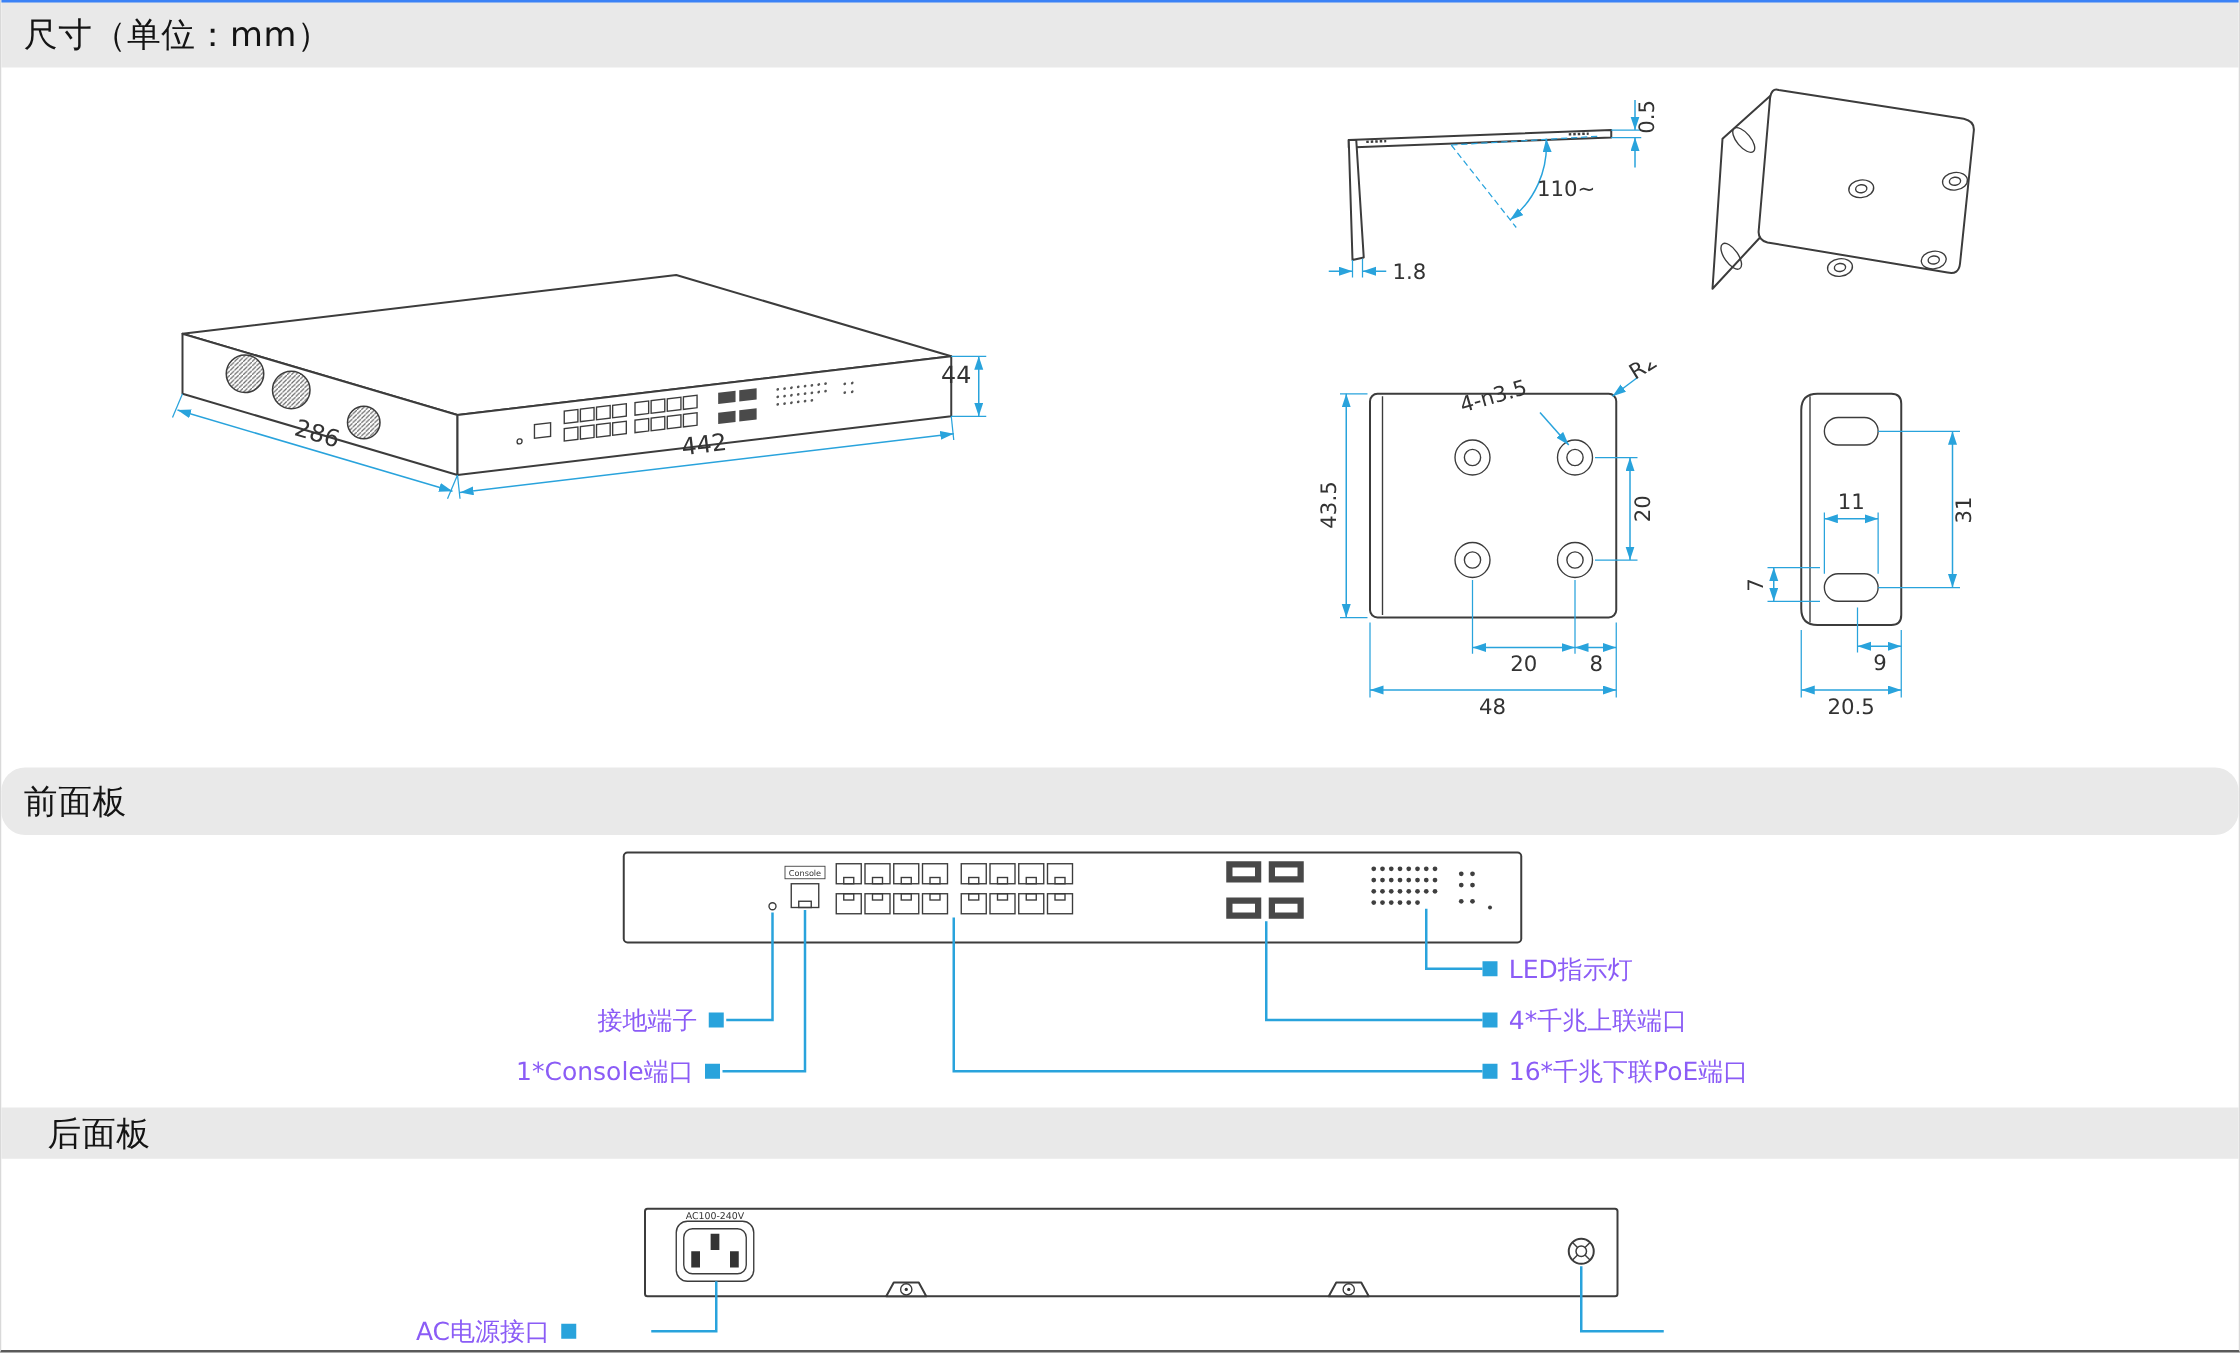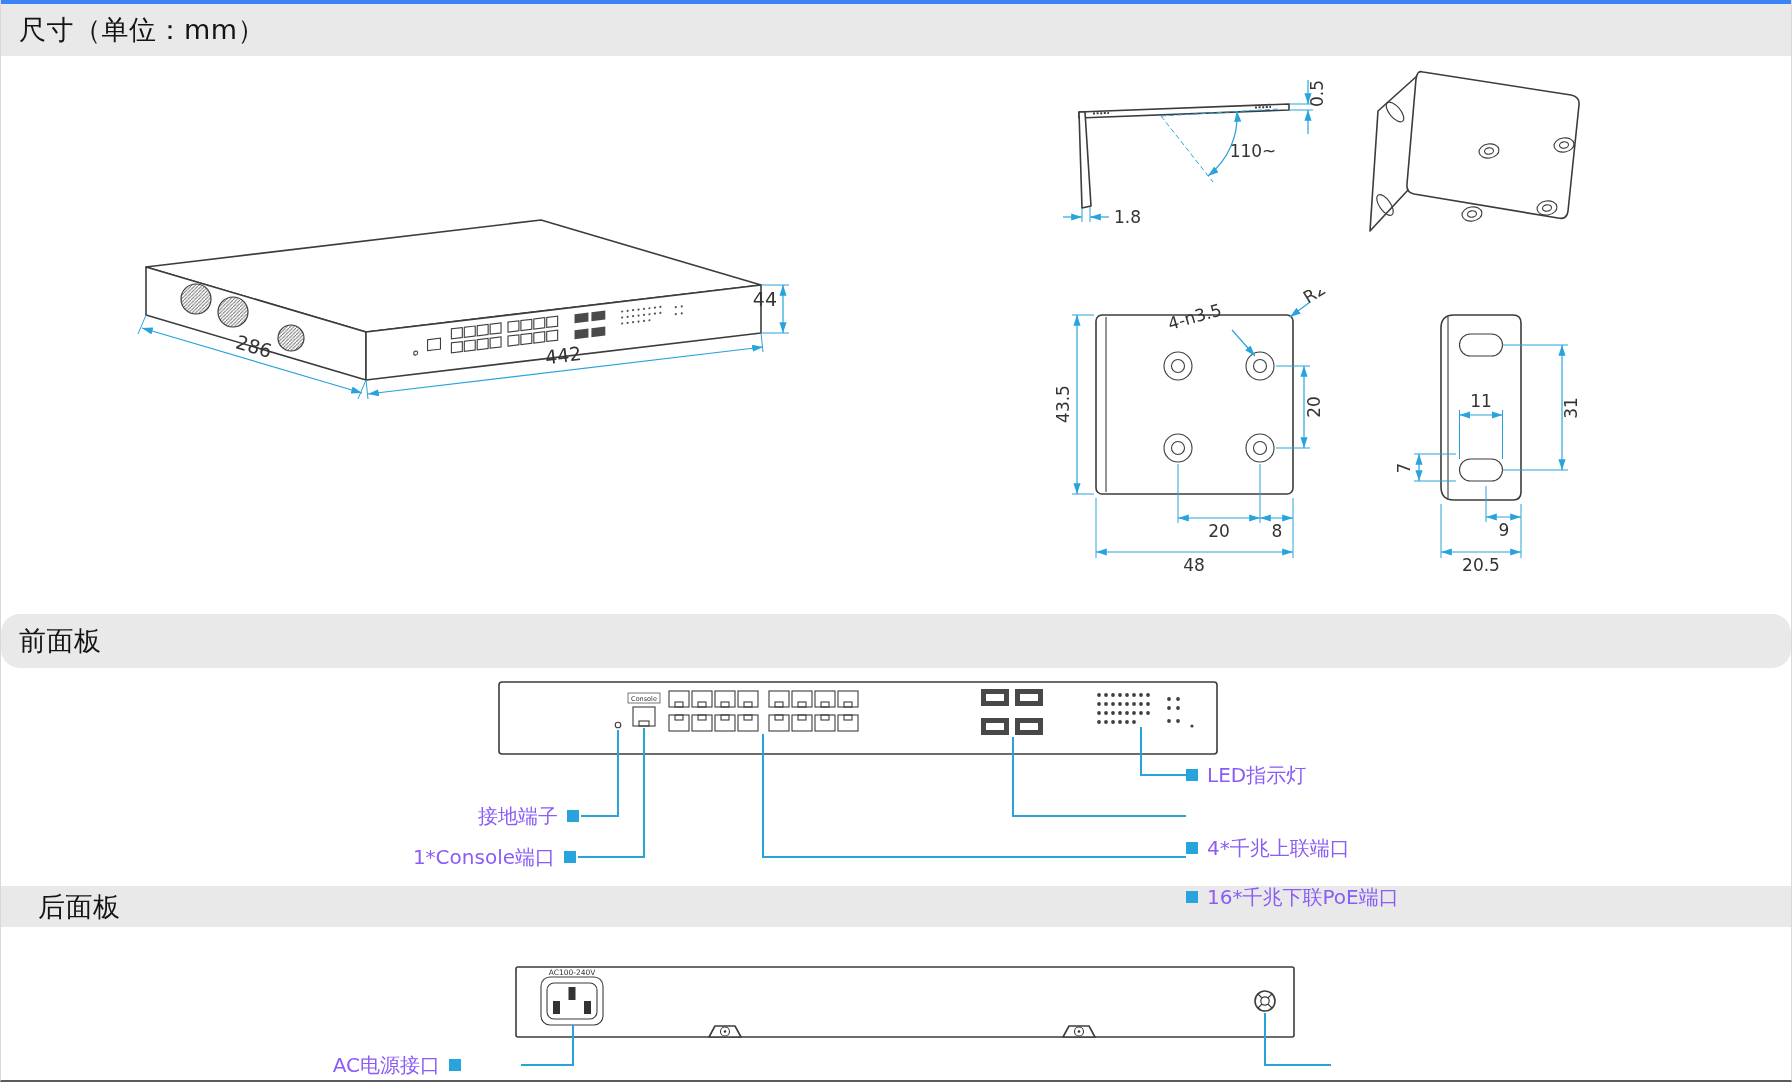--- a/index.html
+++ b/index.html
@@ -15,21 +15,21 @@
     border-bottom:2px solid #5a5a5a;
   }
   .hdr{
     position:absolute;left:0;right:0;
     background:#e9e9e9;
     display:flex;align-items:center;
     padding:0 18px;
     font-size:27px;font-weight:500;color:#141414;
     letter-spacing:0.5px;
   }
-  #hdr-dimensions{top:0;height:52px;border-top:4px solid #3b82f6;}
+  #hdr-dimensions{top:0;height:52px;border-top:2px solid #3b82f6;}
   #hdr-front{top:614px;height:54px;border-radius:19px;}
   #hdr-rear{top:886px;height:41px;padding-left:37px;}
   .drawing{position:absolute;}
   svg text{fill:#333;font-family:"DejaVu Sans","Liberation Sans",sans-serif;}
   .dimtxt{font-size:17px;}
   .dimtxt-lg{font-size:19px;}
   .outline{fill:#ffffff;stroke:#3c3c3c;stroke-width:1.6;stroke-linejoin:round;}
   .thin{fill:none;stroke:#3c3c3c;stroke-width:1.1;}
   .dimline{stroke:#29a3dc;stroke-width:1.2;fill:none;}
   .extline{stroke:#29a3dc;stroke-width:1;fill:none;}
@@ -412,25 +412,25 @@
   <span class="sq"></span>
 </div>
 <div class="callout-label" style="right:1215px;top:845px;justify-content:center;">
   <span>1*Console端口</span>
   <span class="sq"></span>
 </div>
 <div class="callout-label" style="left:1185px;top:763px;">
   <span class="sq"></span>
   <span>LED指示灯</span>
 </div>
-<div class="callout-label" style="left:1185px;top:836px;">
+<div class="callout-label" style="left:1185px;top:804px;">
   <span class="sq"></span>
   <span>4*千兆上联端口</span>
 </div>
-<div class="callout-label" style="left:1185px;top:845px;margin-top:40px;">
+<div class="callout-label" style="left:1185px;top:845px;">
   <span class="sq"></span>
   <span>16*千兆下联PoE端口</span>
 </div>
 
 <svg class="drawing" style="left:500px;top:965px;" width="860" height="112" viewBox="0 0 860 112">
   <rect class="outline" x="15" y="2" width="778" height="70" rx="2"></rect>
   <g>
     <text x="71" y="10" text-anchor="middle" style="font-size:7.5px" fill="#333">AC100-240V</text>
     <rect x="40" y="12" width="62" height="48" rx="9" class="thin" stroke-width="1.5"></rect>
     <rect x="46" y="18" width="50" height="36" rx="7" class="thin"></rect>

